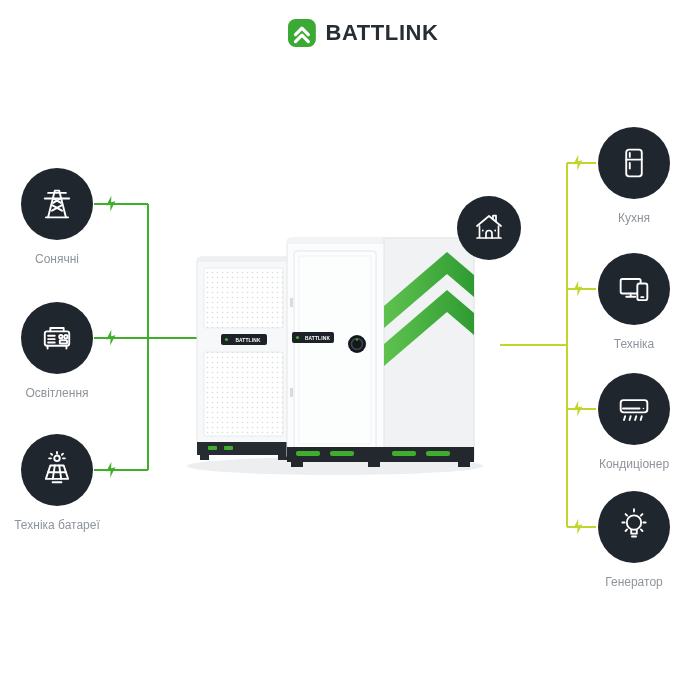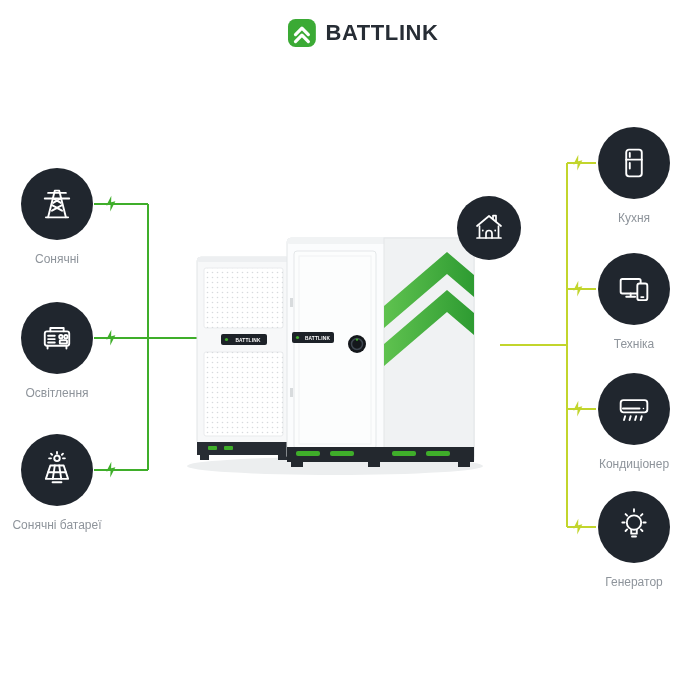--- a/index.html
+++ b/index.html
@@ -151,21 +151,21 @@
   <div class="node" style="left:-18px;top:434px;">
     <div class="circle">
       <svg width="40" height="40" viewBox="0 0 36 36" stroke="#fff" stroke-width="1.7" fill="none" stroke-linecap="round" stroke-linejoin="round">
         <circle cx="18" cy="7.5" r="2.5"></circle>
         <path d="M18 3.2 V1.8 M13.6 4.3 L12.6 3.3 M22.4 4.3 L23.4 3.3 M12.6 7.5 H10.9 M23.4 7.5 H25.1"></path>
         <path d="M8 26 L12 14 H24 L28 26 Z"></path>
         <path d="M16 14 L14.2 26 M20 14 L21.8 26 M10 20 H26"></path>
         <path d="M14 29 H22"></path>
       </svg>
     </div>
-    <div class="node-label">Сонячні батареї</div>
+    <div class="node-label">Техніка батареї</div>
   </div>
 
   <div class="node" style="left:449px;top:196px;width:80px;">
     <div class="circle-sm">
       <svg width="36" height="36" viewBox="0 0 36 36" stroke="#fff" stroke-width="1.7" fill="none" stroke-linecap="round" stroke-linejoin="round">
         <path d="M6 16 L18 6 L30 16"></path>
         <path d="M22 8.6 V5.6 H25 V11"></path>
         <path d="M8.5 16 V28 M27.5 16 V28 M6 28 H30"></path>
         <path d="M15 28 V23.5 A3 3 0 0 1 21 23.5 V28"></path>
         <circle cx="11.8" cy="20.5" r="0.9" fill="#fff" stroke="none"></circle>

